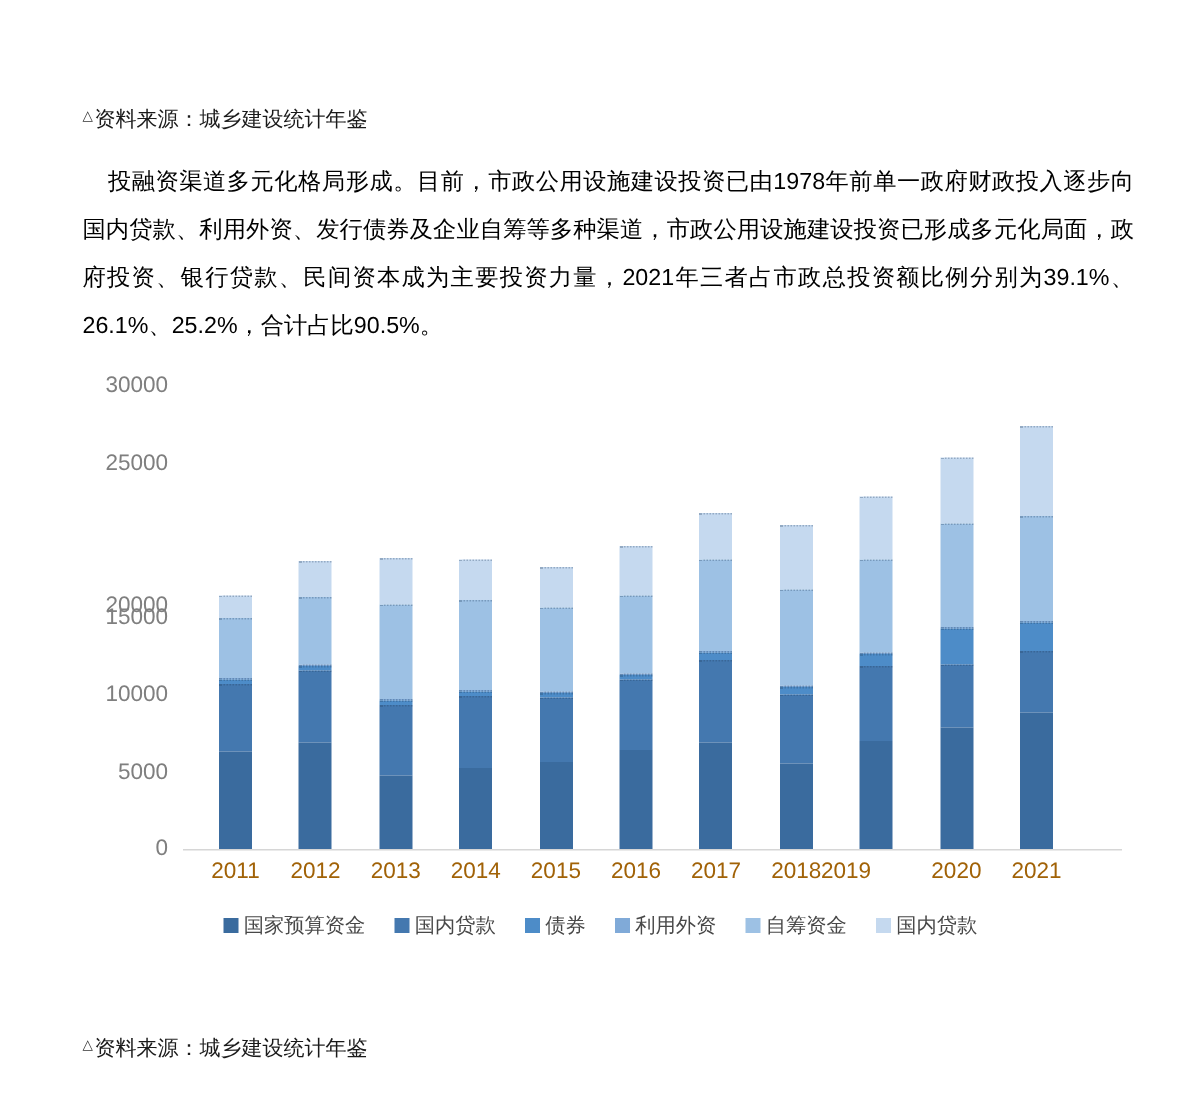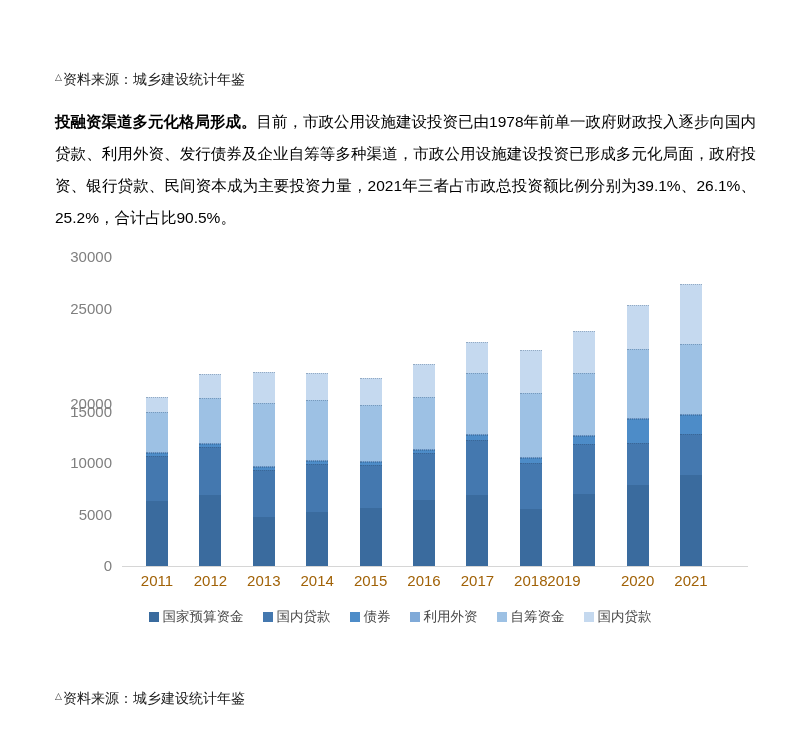--- a/index.html
+++ b/index.html
@@ -8,21 +8,21 @@
 
   .fig-title{position:absolute;top:39px;left:0;width:800px;text-align:center;
     font-size:14.5px;font-weight:bold;color:#c00000;letter-spacing:.5px;}
   .source-note{position:absolute;left:55px;font-size:14px;color:#1a1a1a;}
   .source-note .tri{font-size:9px;vertical-align:4px;color:#333;margin-right:1px;}
   .src1{top:71px;}
   .src2{top:690px;}
 
   .para{position:absolute;top:106px;left:55px;width:701px;font-size:15.5px;
     line-height:32px;text-align:justify;color:#000;}
-  .para .lead{font-weight:bold;}
+  .para .lead{font-weight:normal;margin-left:17px;}
 
   .chart{position:absolute;left:60px;top:250px;width:740px;height:350px;}
   .ytick{position:absolute;left:0;width:52px;height:18px;text-align:right;
     font-size:15px;color:#7f7f7f;line-height:18px;}
   .plot{position:absolute;left:64px;top:7px;width:622px;height:309px;}
   .axis-line{position:absolute;left:62px;top:316px;width:626px;height:1px;background:#d6d6d6;}
   .bar{position:absolute;bottom:0;width:22px;display:flex;flex-direction:column-reverse;}
   .seg{width:100%;box-sizing:border-box;}
   .seg + .seg{border-top:1px dotted rgba(34,62,94,0.30);}
   .xtick{position:absolute;top:322px;width:48px;text-align:center;

